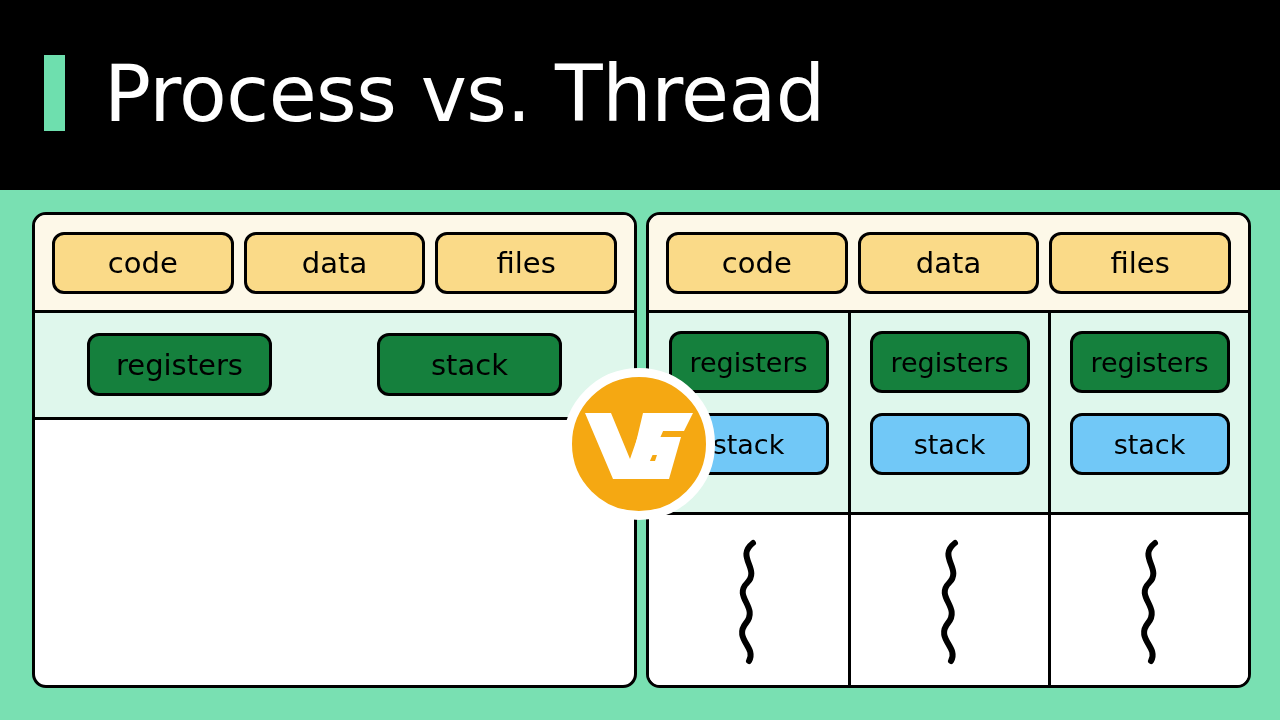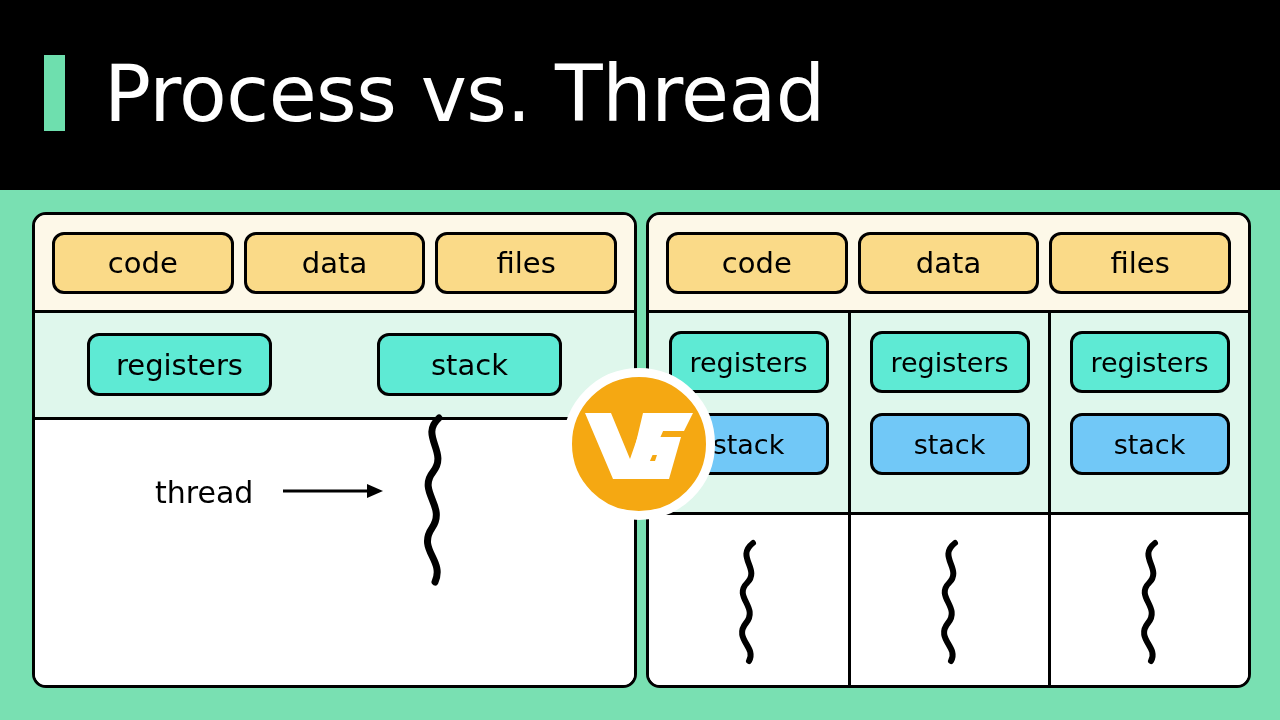--- a/index.html
+++ b/index.html
@@ -74,21 +74,21 @@
   .tile{
     border:3px solid #000000;
     border-radius:12px;
     display:flex;align-items:center;justify-content:center;
     font-size:29px;
     color:#000000;
     box-sizing:border-box;
     white-space:nowrap;
   }
   .tile-yellow{background:#FADA88;}
-  .tile-green {background:#5eead4;}
+  .tile-green {background:#15803d;}
   .tile-blue  {background:#71C8F7;}
 
   .row-top .tile{height:62px;flex:1 1 0;margin:0 5px;}
 
   
   #proc-registers{position:absolute;left:52px;top:20px;width:185px;height:63px;}
   #proc-stack    {position:absolute;left:342px;top:20px;width:185px;height:63px;}
 
   
   .tcol{
@@ -143,32 +143,20 @@
     <div class="tile tile-yellow">code</div>
     <div class="tile tile-yellow">data</div>
     <div class="tile tile-yellow">files</div>
   </div>
 
   <div class="row-mid">
     <div class="tile tile-green" id="proc-registers">registers</div>
     <div class="tile tile-green" id="proc-stack">stack</div>
   </div>
 
-  <div class="row-bottom">
-    <div id="thread-label">thread</div>
-
-    <svg id="thread-arrow" width="100" height="16" viewBox="0 0 100 16">
-      <line x1="0" y1="8" x2="86" y2="8" stroke="#000" stroke-width="3"></line>
-      <polygon points="100,8 84,1 84,15" fill="#000"></polygon>
-    </svg>
-
-    <svg class="squiggle" style="left:370px;top:-10px;" width="54" height="180" viewBox="0 0 54 180">
-      <path d="M34 8 C14 26 44 42 28 62 C12 82 42 96 27 118 C12 140 40 150 30 172" fill="none" stroke="#000" stroke-width="7" stroke-linecap="round"></path>
-    </svg>
-  </div>
 </div>
 
 <div class="panel" id="thread-panel">
 
   <div class="row-top">
     <div class="tile tile-yellow">code</div>
     <div class="tile tile-yellow">data</div>
     <div class="tile tile-yellow">files</div>
   </div>
 

